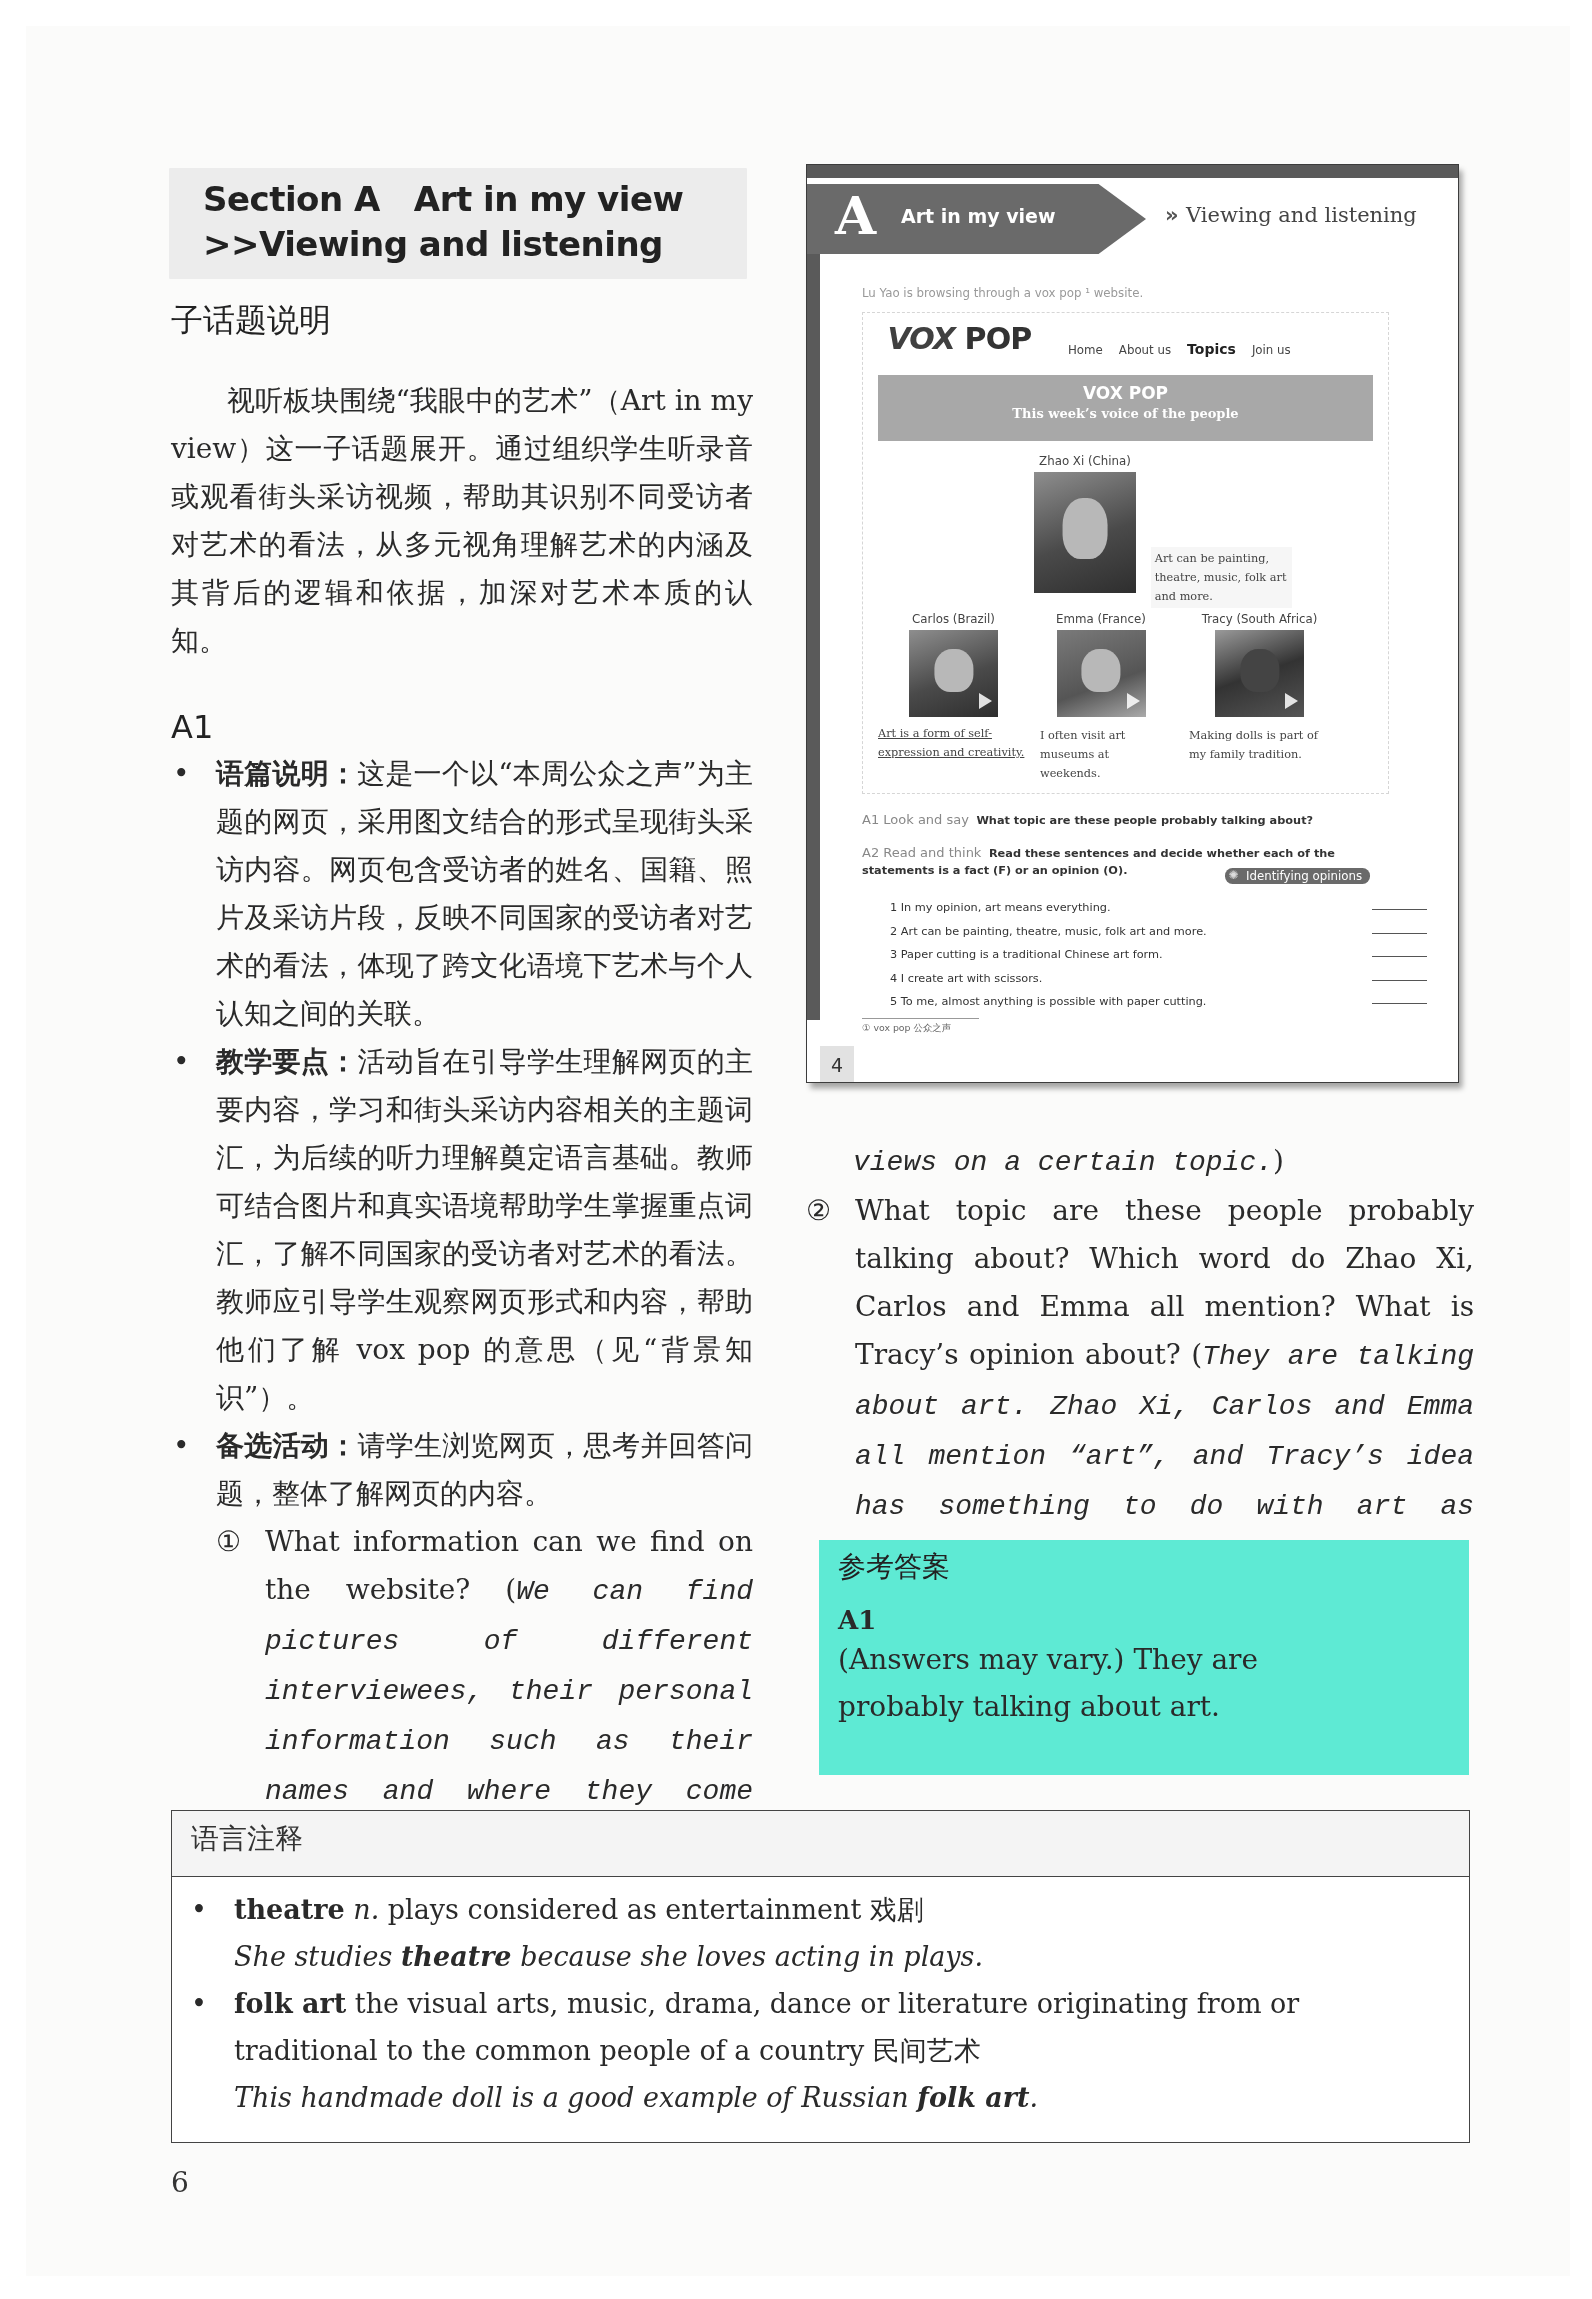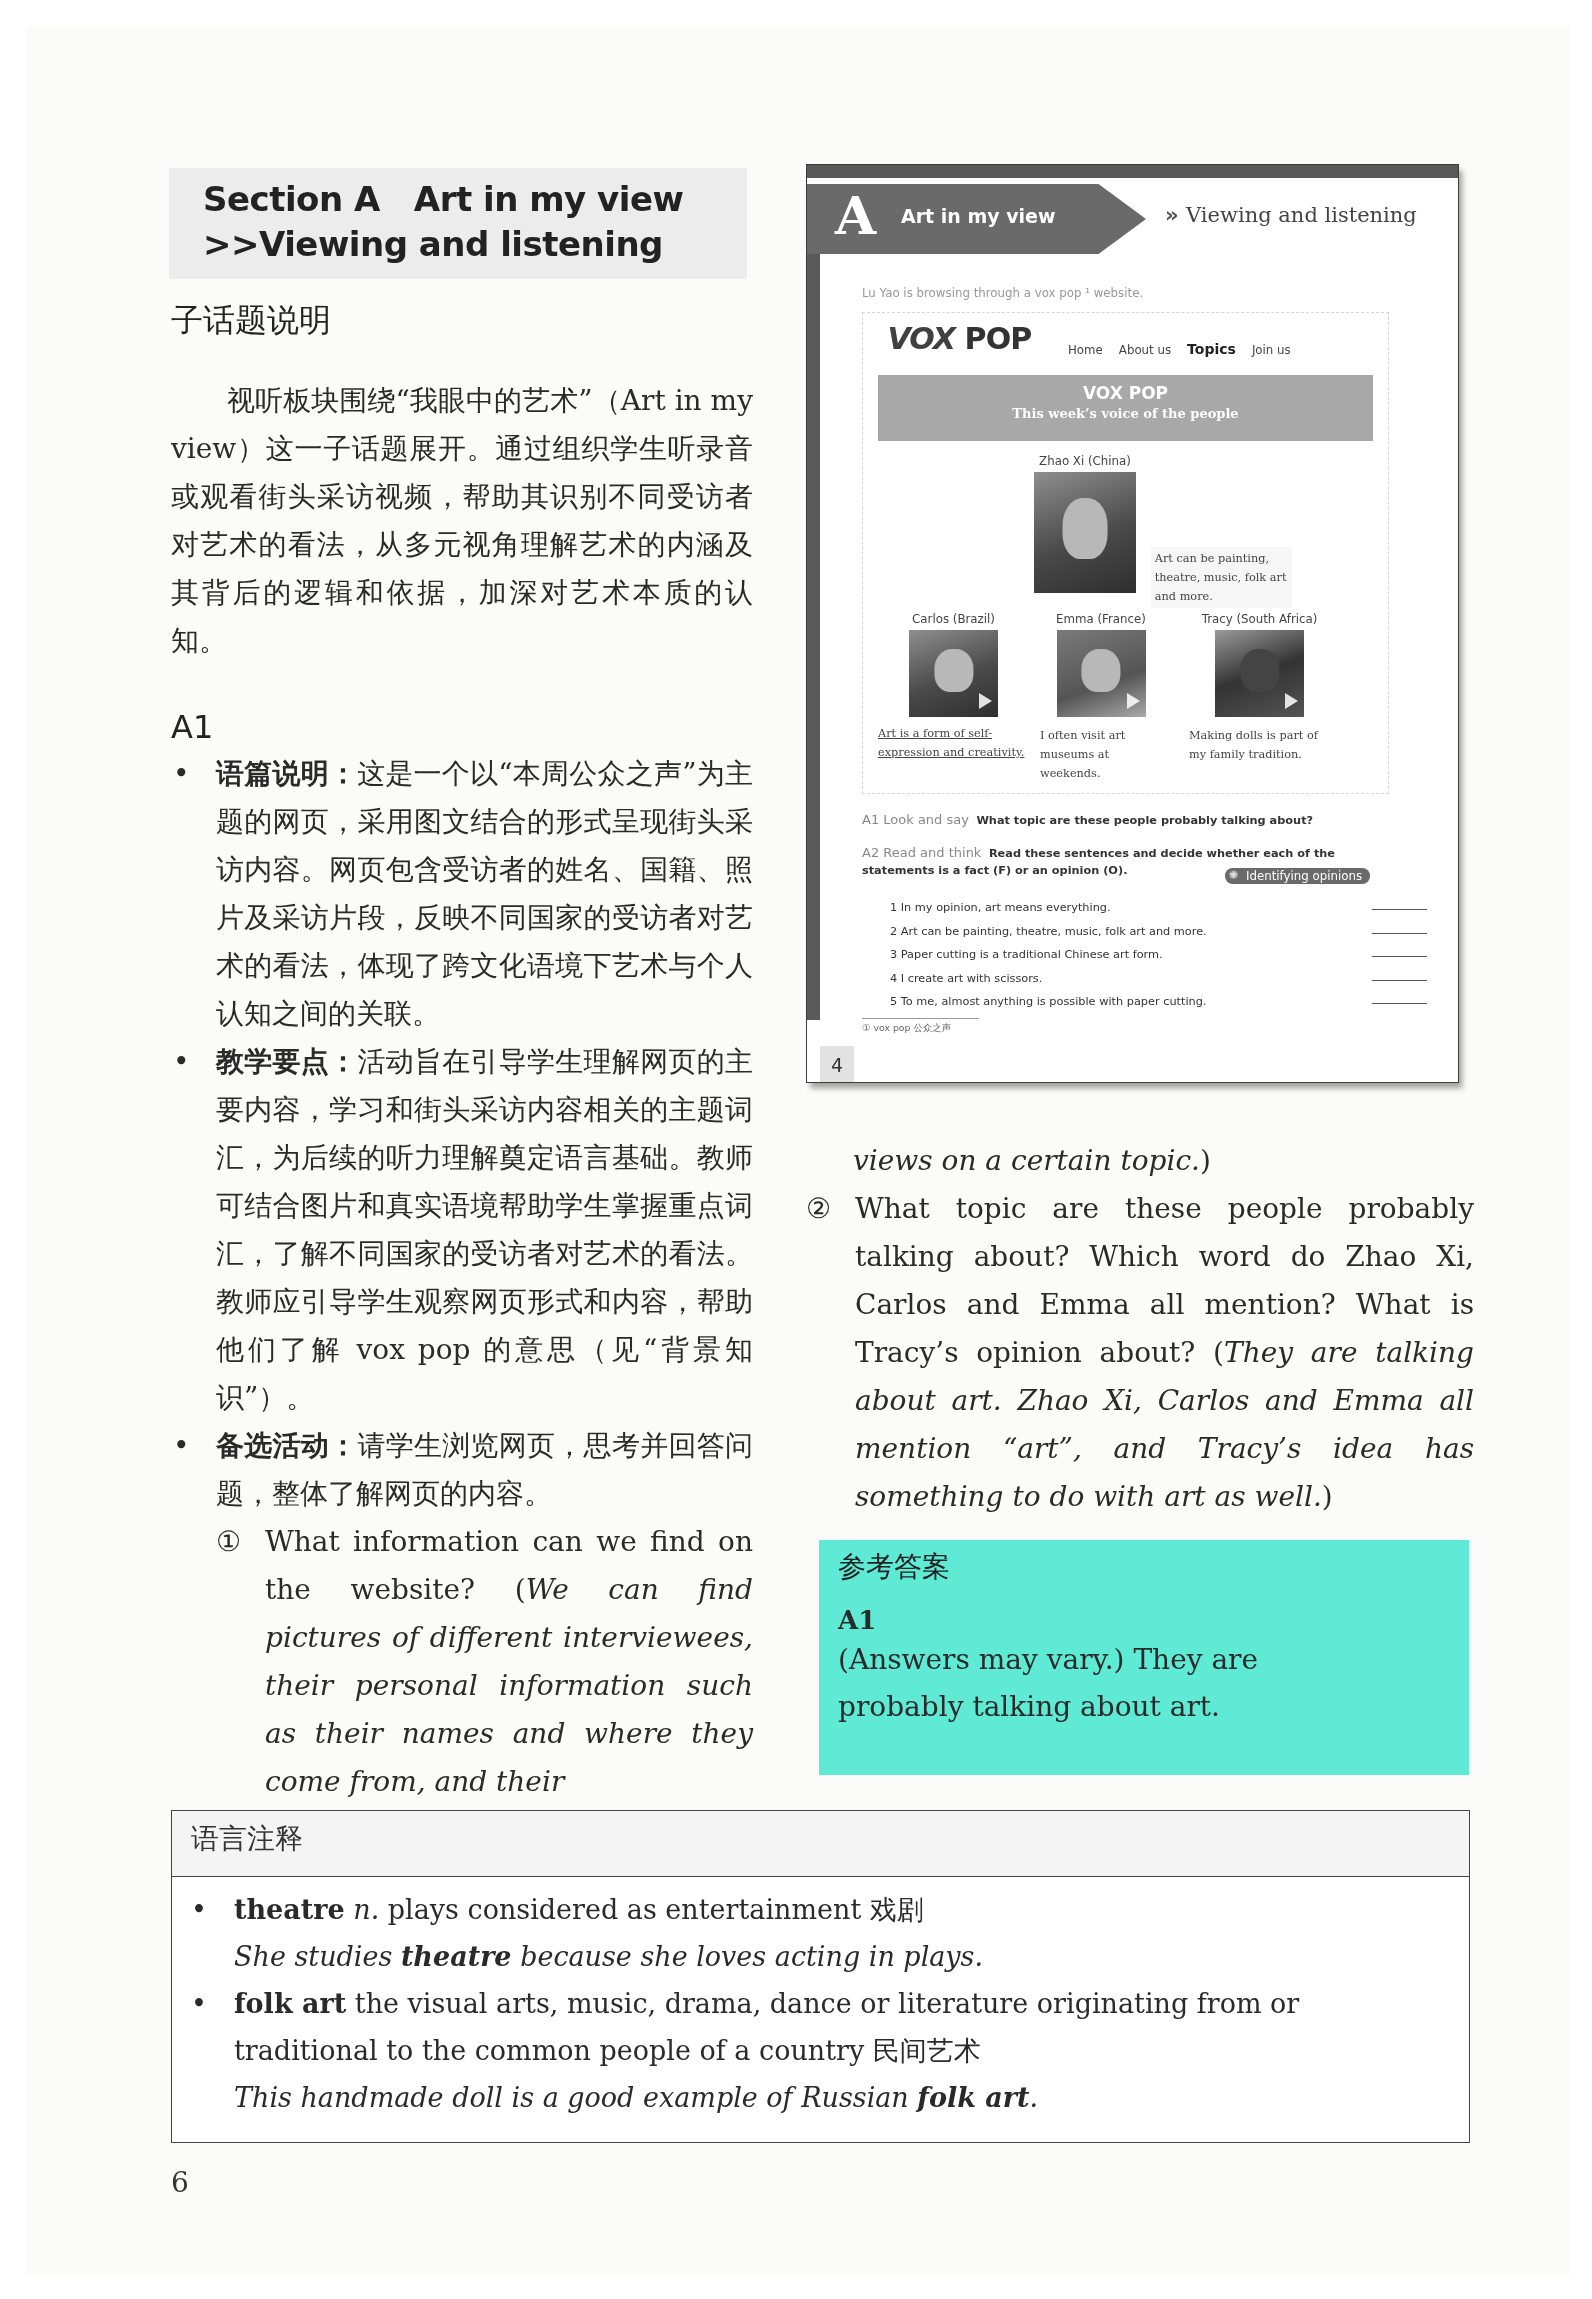--- a/index.html
+++ b/index.html
@@ -18,21 +18,21 @@
   .body-text { font-family: "DejaVu Serif", serif; font-size: 28px; line-height: 48px; color: #2a2a2a; text-align: justify; }
   .indent { text-indent: 2em; }
   .a1-head { font-family: "DejaVu Sans", sans-serif; font-size: 32px; color: #222; }
 
   .bullet { position: relative; padding-left: 45px; }
   .bullet .dot { position: absolute; left: 1.9px; top: 0; }
   .bullet .label { font-family: "DejaVu Sans", sans-serif; font-weight: bold; }
 
   .q { position: relative; padding-left: 49px; font-size: 28px; line-height: 48px; text-align: justify; }
   .q .num { position: absolute; left: 0; top: 0; }
-  .it { font-style: italic; }
+  .it { font-style: italic; font-family: Liberation Mono, monospace; }
 
   
   .thumb { position: absolute; left: 806px; top: 164px; width: 653px; height: 919px; background: #ffffff; border: 1.9px solid #3c3c3c; box-shadow: 3.8px 5.6px 5.6px rgba(0,0,0,0.35); overflow: hidden; }
   .thumb-topbar { position: absolute; left: 0; top: 0; width: 100%; height: 13px; background: #5a5a5a; }
   .thumb-leftbar { position: absolute; left: 0; top: 83px; width: 13px; height: 772px; background: #5a5a5a; }
   .thumb-banner { position: absolute; left: 0; top: 19px; width: 339px; height: 70px; background: #6a6a6a; clip-path: polygon(0 0, 86% 0, 100% 50%, 86% 100%, 0 100%); }
   .thumb-banner .big-a { position: absolute; left: 28px; top: 0; font-family: "DejaVu Serif", serif; font-size: 53px; color: #fff; font-weight: bold; }
   .thumb-banner .banner-title { position: absolute; left: 94px; top: 21px; font-family: "DejaVu Sans", sans-serif; font-weight: bold; font-size: 19px; color: #fff; }
   .thumb-sub { position: absolute; left: 358px; top: 38px; font-family: "DejaVu Serif", serif; font-size: 21px; color: #444; }
   .thumb-sub .arrows { font-weight: bold; color: #555; margin-right: 7.5px; font-family: "DejaVu Sans", sans-serif; }

